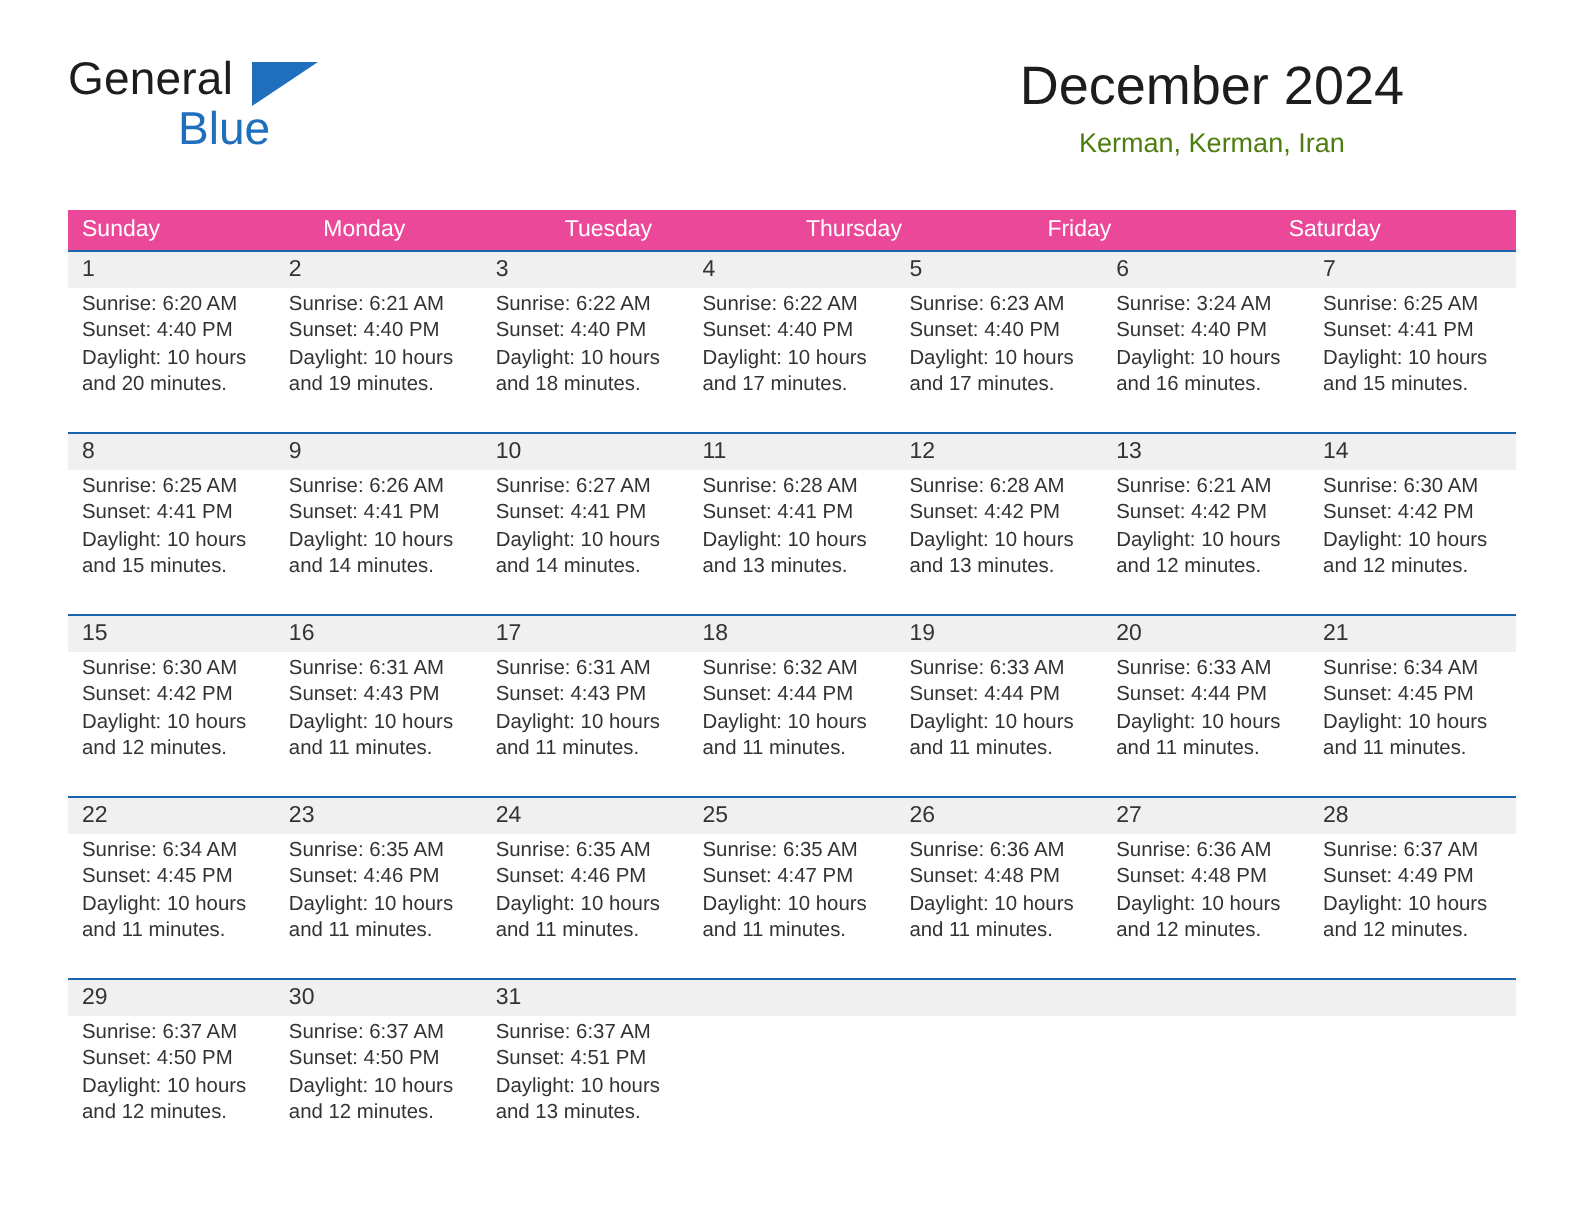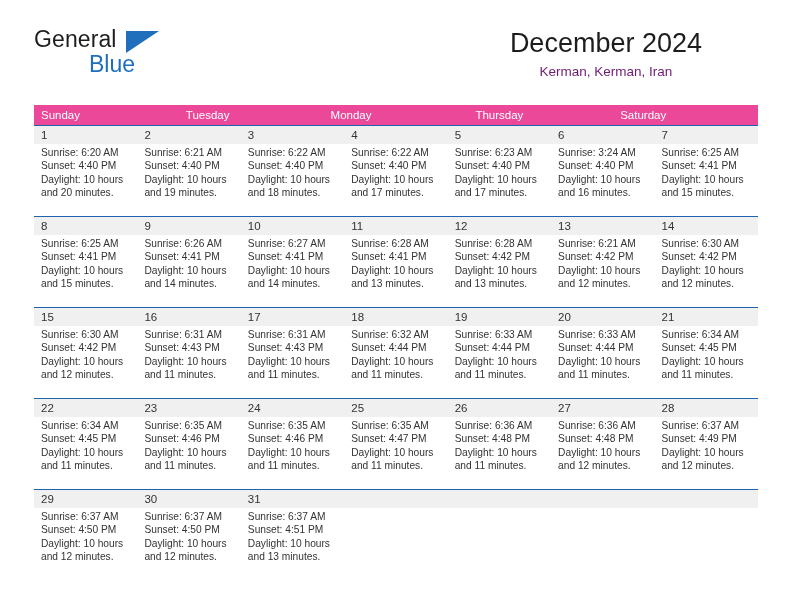--- a/index.html
+++ b/index.html
@@ -76,21 +76,21 @@
   .cal-title {
     font-size: 27px;
     font-weight: normal;
     color: #1d1d1d;
     line-height: 1.15;
     white-space: nowrap;
   }
   .cal-subtitle {
     margin-top: 5px;
     font-size: 13.5px;
-    color: #701a75;
+    color: #4d7c0f;
     line-height: 1.2;
     white-space: nowrap;
   }
 
   
   .calendar {
     position: absolute;
     left: 34px;
     top: 105px;
     width: 724px;
@@ -175,23 +175,24 @@
       <div class="cal-title">December 2024</div>
       <div class="cal-subtitle">Kerman, Kerman, Iran</div>
     </div>
 
   </div>
 
   <div class="calendar">
 
     <div class="weekday-header">
       <div class="weekday-cell">Sunday</div>
+      <div class="weekday-cell">Monday</div>
       <div class="weekday-cell">Tuesday</div>
-      <div class="weekday-cell">Monday</div>
       <div class="weekday-cell">Thursday</div>
+      <div class="weekday-cell">Friday</div>
       <div class="weekday-cell">Saturday</div>
     </div>
 
     <div class="week-row">
       <div class="daynum-band"></div>
       <div class="week-cells">
         <div class="day-cell">
           <div class="day-number">1</div>
           <div class="day-info">
             <div>Sunrise: 6:20 AM</div>

